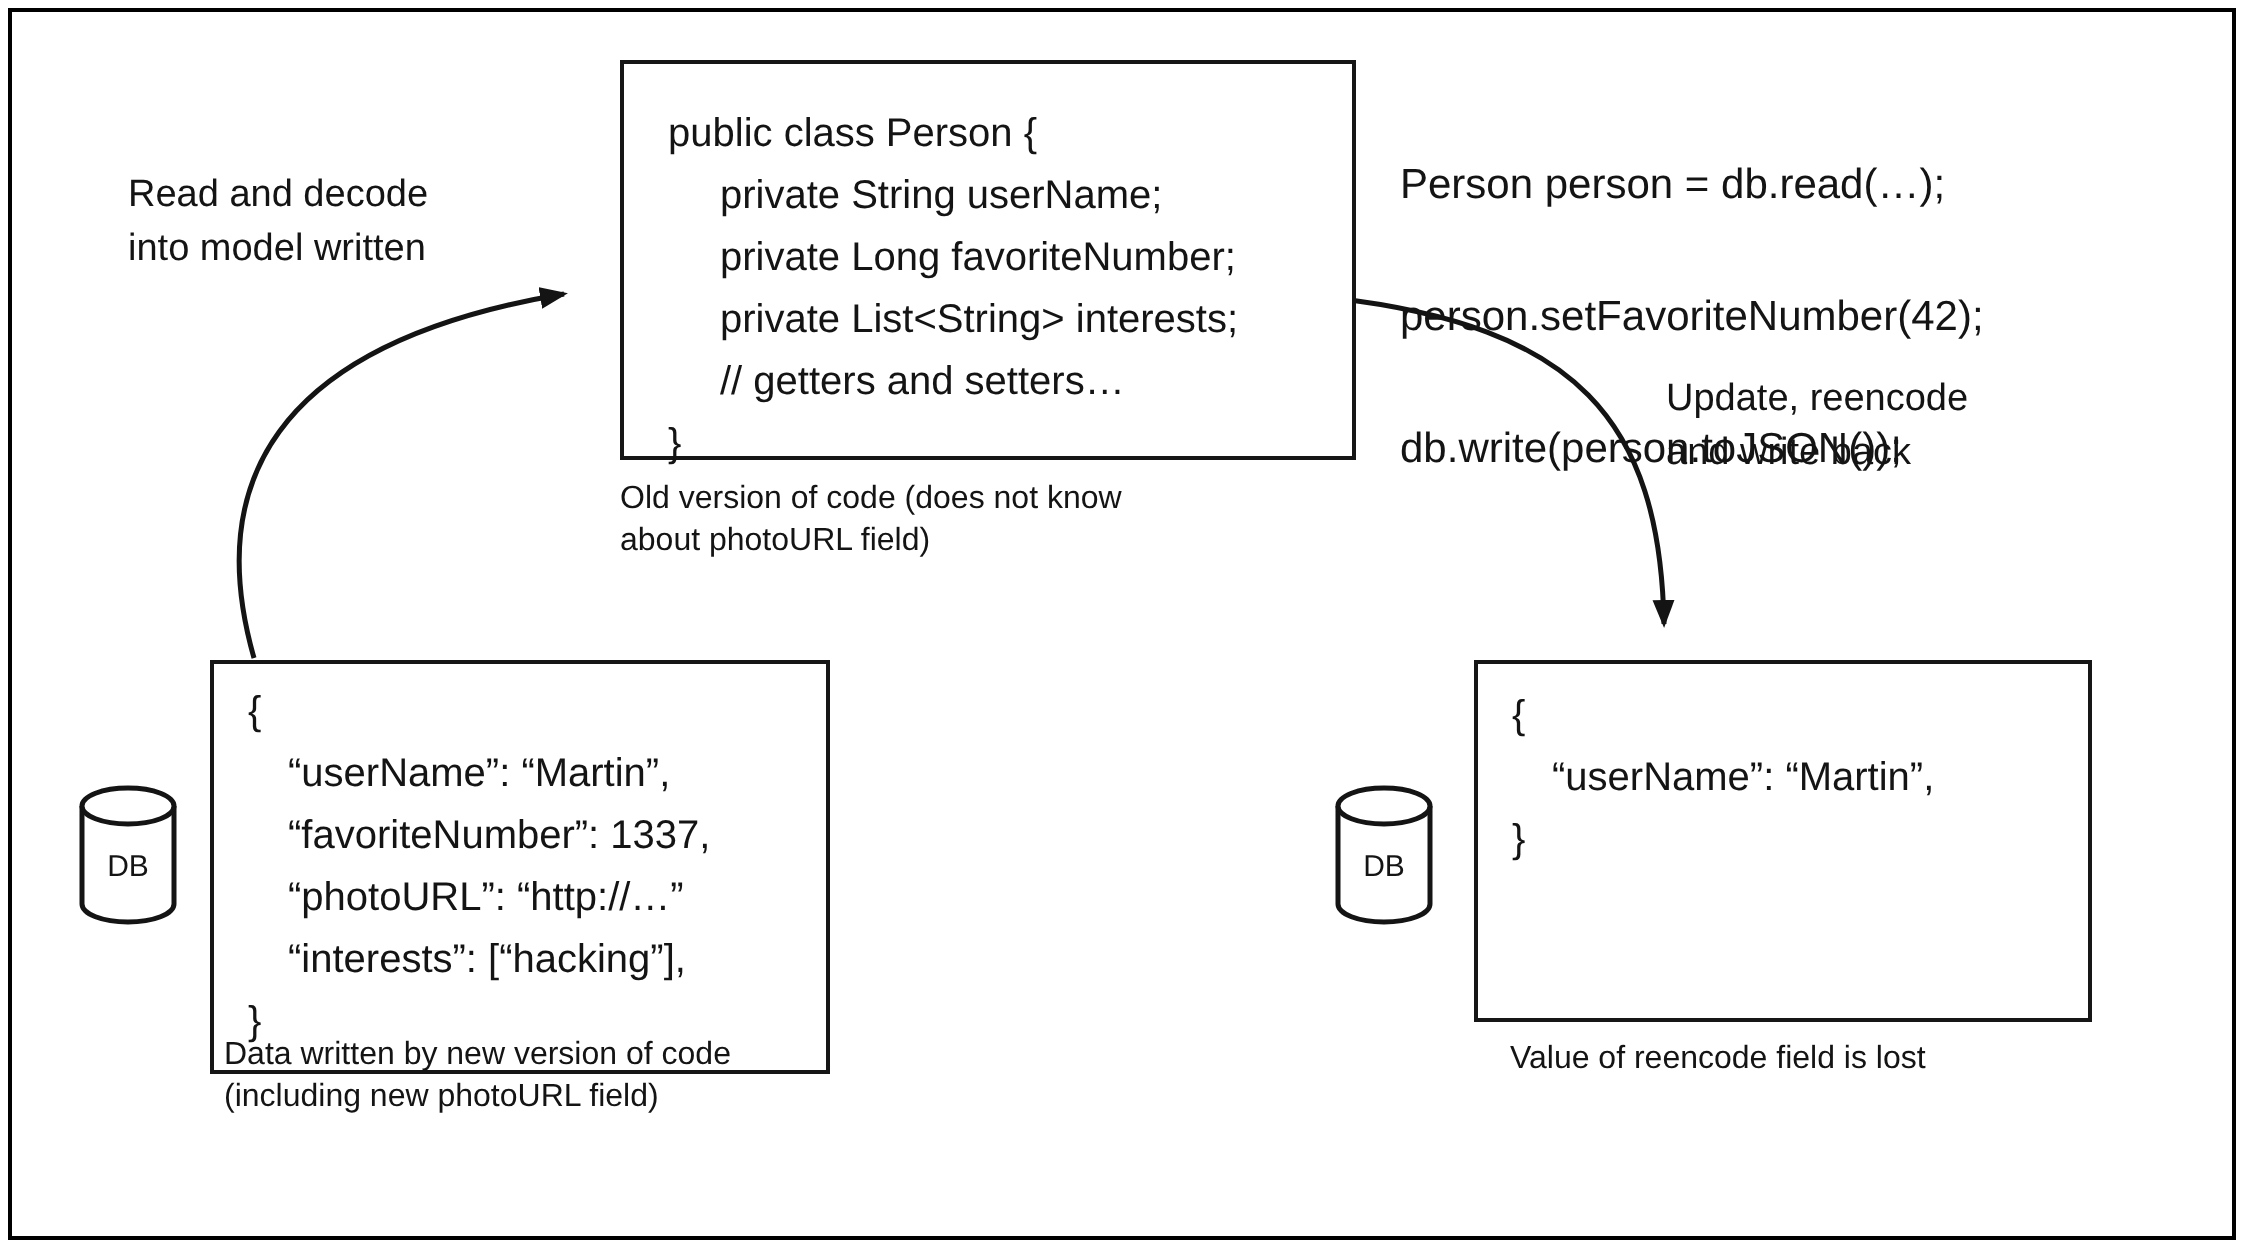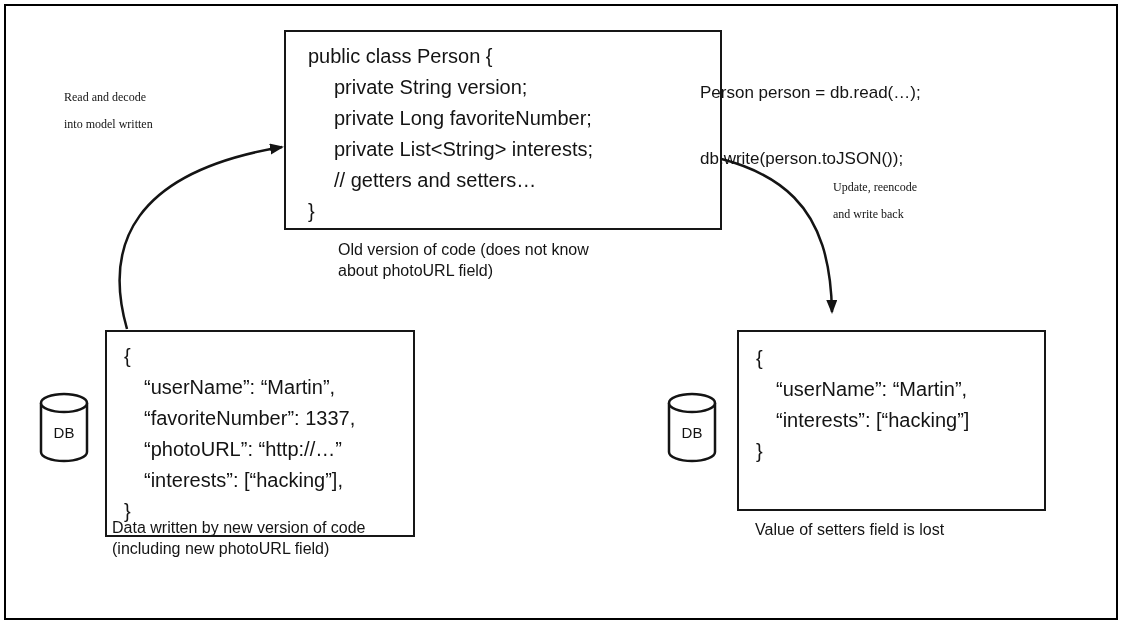--- a/index.html
+++ b/index.html
@@ -41,28 +41,27 @@
   .indent { padding-left: 26px; }
   .jindent { padding-left: 20px; }
   .caption {
     position: absolute;
     font-size: 16px;
     line-height: 21px;
     color: #141414;
   }
   .biglabel {
     position: absolute;
-    font-size: 12px;
+    font-size: 19px;
     line-height: 27px;
     color: #141414;
-    font-family: Liberation Serif, serif;
   }
   .appcode {
     position: absolute;
-    font-size: 17px;
+    font-size: 21px;
     line-height: 22px;
     white-space: pre;
     color: #141414;
   }
   .dbcyl {
     position: absolute;
   }
 </style>
 </head>
 <body>
@@ -79,40 +78,41 @@
     </defs>
     <path d="M 127 329 C 103 245 133 172 282 147" fill="none" stroke="#141414" stroke-width="2.5" marker-end="url(#ah)"></path>
     <path d="M 667 149 C 788 163 830 210 832 312" fill="none" stroke="#141414" stroke-width="2.5" marker-end="url(#ah)"></path>
   </svg>
 
   <div class="biglabel" style="left:64px; top:84px;">
     <div>Read and decode</div>
     <div>into model written</div>
   </div>
 
-  <div class="box" style="left:284px; top:30px; width:438px; height:200px; padding:9px 0 0 22px;">
+  <div class="box" style="left:310px; top:30px; width:368px; height:200px; padding:20px 0 0 22px;">
     <div class="code">public class Person {</div>
-    <div class="code indent">private String version;</div>
+    <div class="code indent">private String userName;</div>
     <div class="code indent">private Long favoriteNumber;</div>
     <div class="code indent">private List&lt;String&gt; interests;</div>
     <div class="code indent">// getters and setters…</div>
     <div class="code">}</div>
   </div>
 
-  <div class="caption" style="left:310px; top:239px;margin-left:28px;">
+  <div class="caption" style="left:310px; top:239px;">
     <div>Old version of code (does not know</div>
     <div>about photoURL field)</div>
   </div>
 
   <div class="appcode" style="left:700px; top:38px;">
     <div>Person person = db.read(…);</div>
+    <div>person.setFavoriteNumber(42);</div>
     <div>db.write(person.toJSON());</div>
   </div>
 
-  <div class="biglabel" style="left:833px; top:174px;">
+  <div class="biglabel" style="left:833px; top:186px;">
     <div>Update, reencode</div>
     <div>and write back</div>
   </div>
 
   <svg class="dbcyl" style="left:38px; top:391px;" width="52" height="74" viewBox="0 0 52 74">
     <path d="M3 12 L3 61 A23 9 0 0 0 49 61 L49 12" fill="#ffffff" stroke="#141414" stroke-width="2.5"></path>
     <ellipse cx="26" cy="12" rx="23" ry="9" fill="#ffffff" stroke="#141414" stroke-width="2.5"></ellipse>
     <text x="26" y="47" text-anchor="middle" font-size="15" fill="#141414">DB</text>
   </svg>
 
@@ -132,21 +132,20 @@
 
   <svg class="dbcyl" style="left:666px; top:391px;" width="52" height="74" viewBox="0 0 52 74">
     <path d="M3 12 L3 61 A23 9 0 0 0 49 61 L49 12" fill="#ffffff" stroke="#141414" stroke-width="2.5"></path>
     <ellipse cx="26" cy="12" rx="23" ry="9" fill="#ffffff" stroke="#141414" stroke-width="2.5"></ellipse>
     <text x="26" y="47" text-anchor="middle" font-size="15" fill="#141414">DB</text>
   </svg>
 
   <div class="box" style="left:737px; top:330px; width:309px; height:181px; padding:11px 0 0 17px;">
     <div class="code">{</div>
     <div class="code jindent">“userName”: “Martin”,</div>
-    <div class="code jindent">“interests”: [“hacking”]</div>
     <div class="code">}</div>
   </div>
 
   <div class="caption" style="left:755px; top:519px;">
-    <div>Value of setters field is lost</div>
+    <div>Value of reencode field is lost</div>
   </div>
 
 </div>
 
 </body></html>

